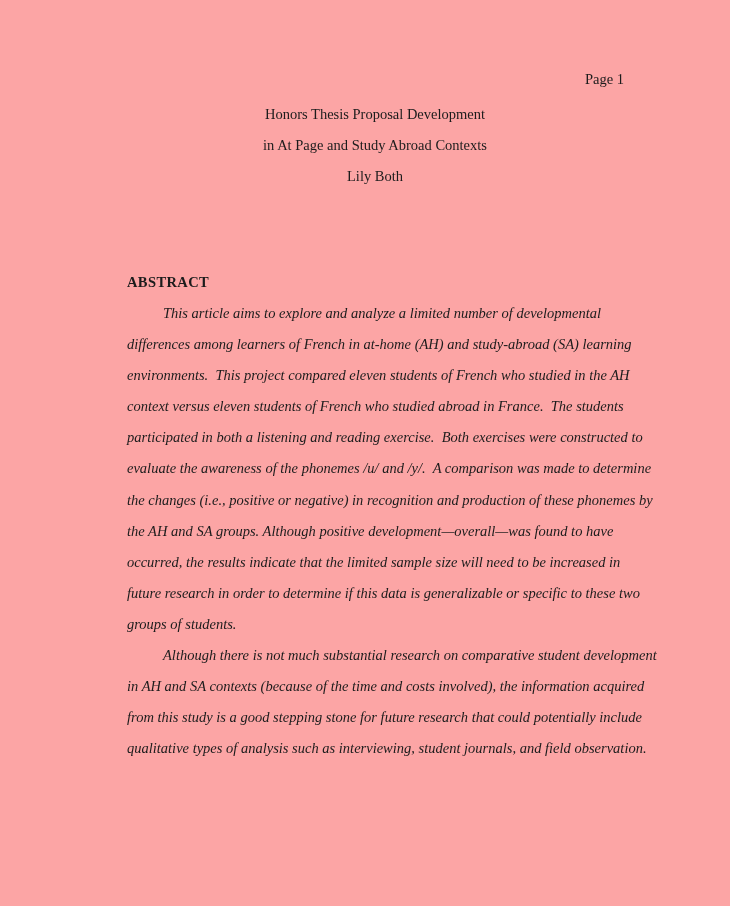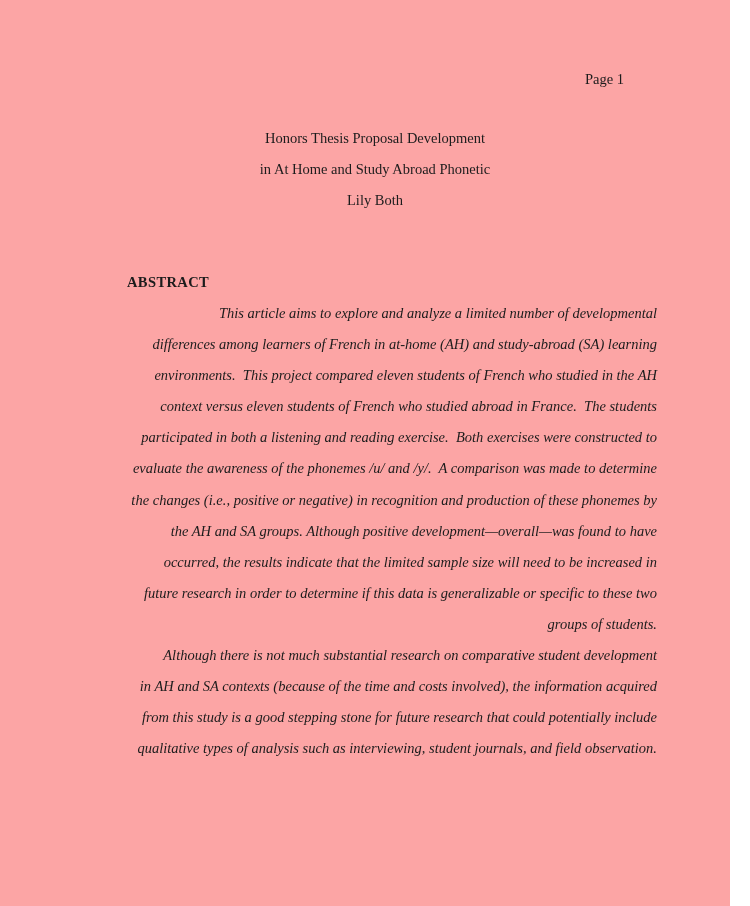--- a/index.html
+++ b/index.html
@@ -18,21 +18,21 @@
   }
   .page-number {
     position: absolute;
     top: 64px;
     right: 106px;
     font-size: 14.5px;
     line-height: 31px;
   }
   .title-block {
     position: absolute;
-    top: 123px;
+    top: 99px;
     left: 0;
     width: 750px;
     text-align: center;
     font-size: 14.5px;
     line-height: 31px;
   }
   .abstract {
     position: absolute;
     top: 267px;
     left: 127px;
@@ -45,33 +45,33 @@
     line-height: 31px;
     margin: 0;
   }
   .abstract-paragraph {
     font-size: 14.5px;
     font-style: italic;
     line-height: 31.1px;
     text-indent: 36px;
     margin: 0;
     white-space: pre-wrap;
-    text-align: right;
+    text-align: left;
   }
 </style>
 </head>
 <body>
 
 <div class="page">
 
   <div class="page-number">Page 1</div>
 
   <div class="title-block">
     <div>Honors Thesis Proposal Development</div>
-    <div>in At Home and Study Abroad Phonetic</div>
+    <div>in At Page and Study Abroad Contexts</div>
     <div>Lily Both</div>
   </div>
 
   <div class="abstract">
     <h2 class="abstract-heading">ABSTRACT</h2>
     <p class="abstract-paragraph">This article aims to explore and analyze a limited number of developmental differences among learners of French in at-home (AH) and study-abroad (SA) learning environments.  This project compared eleven students of French who studied in the AH context versus eleven students of French who studied abroad in France.  The students participated in both a listening and reading exercise.  Both exercises were constructed to evaluate the awareness of the phonemes /u/ and /y/.  A comparison was made to determine the changes (i.e., positive or negative) in recognition and production of these phonemes by the AH and SA groups. Although positive development—overall—was found to have occurred, the results indicate that the limited sample size will need to be increased in future research in order to determine if this data is generalizable or specific to these two groups of students.</p>
     <p class="abstract-paragraph">Although there is not much substantial research on comparative student development in AH and SA contexts (because of the time and costs involved), the information acquired from this study is a good stepping stone for future research that could potentially include qualitative types of analysis such as interviewing, student journals, and field observation.</p>
   </div>
 
 </div>

